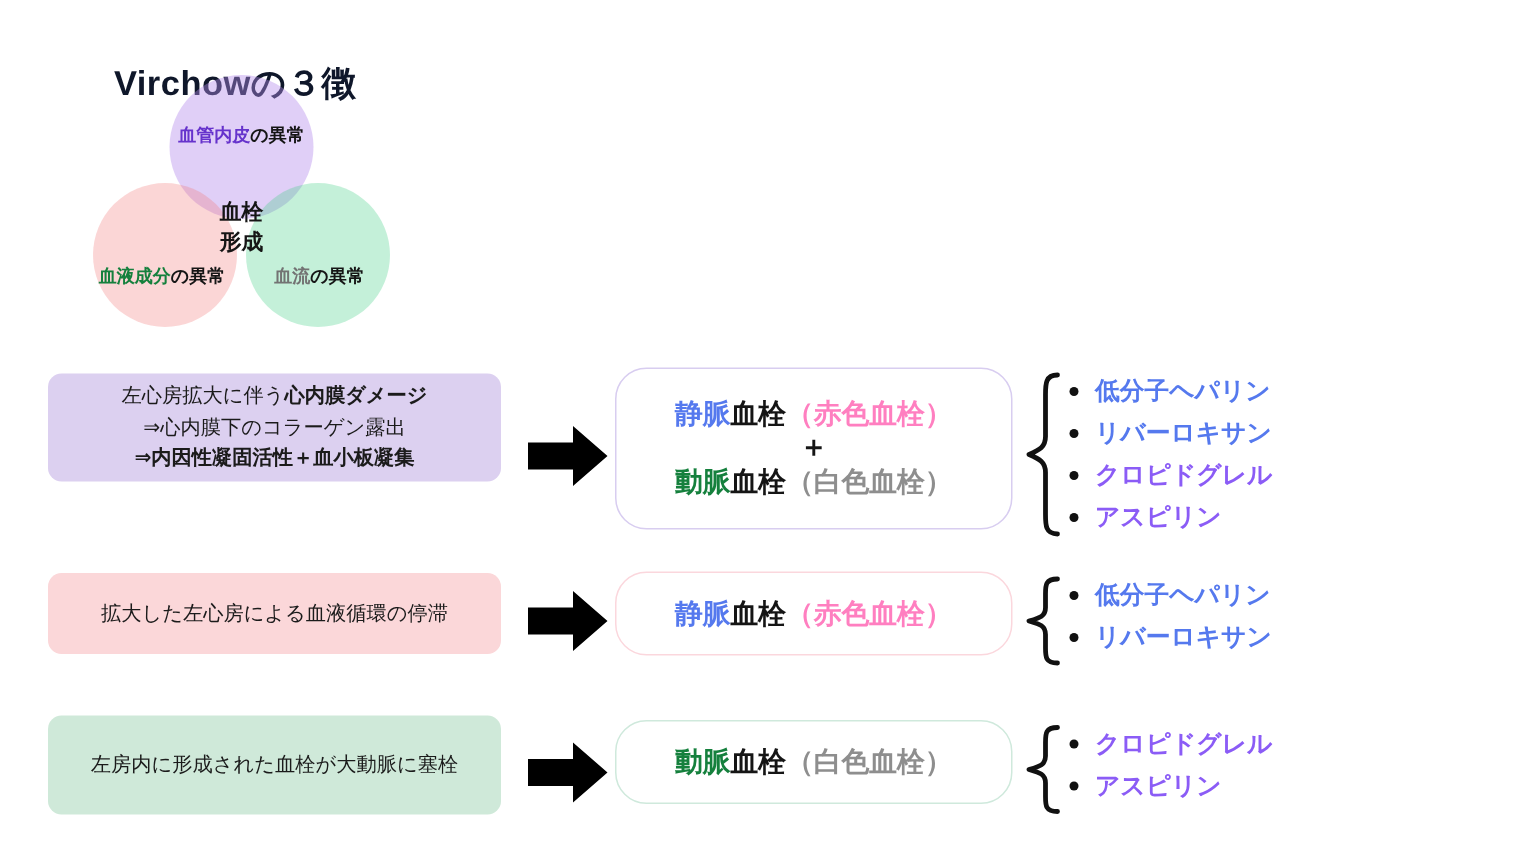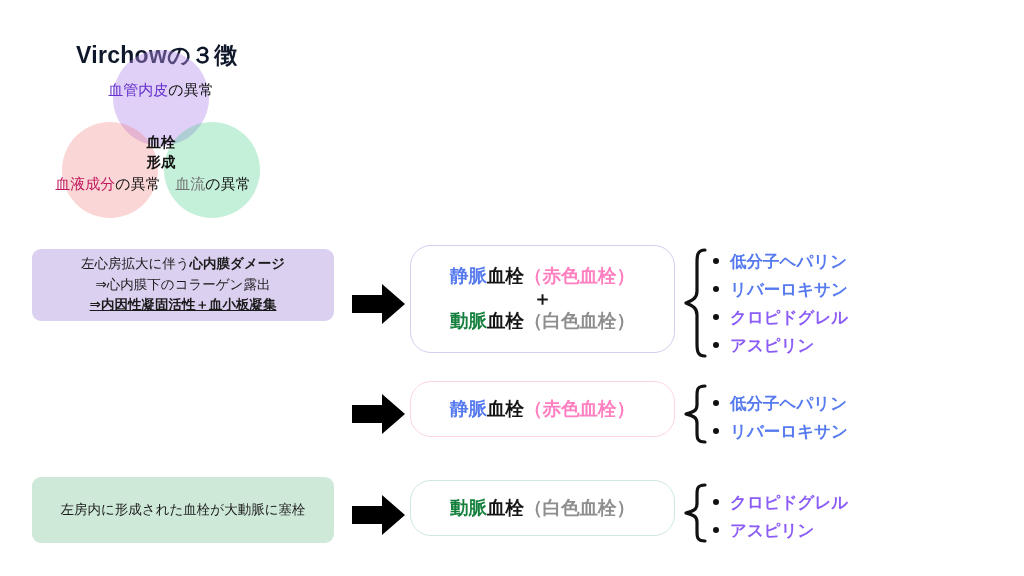--- a/index.html
+++ b/index.html
@@ -38,22 +38,22 @@
     height: 180px;
   }
   .venn-circle {
     position: absolute;
     border-radius: 50%;
     display: flex;
     align-items: center;
     justify-content: center;
   }
   .venn-circle > span {
-    font-size: 15px;
-    font-weight: normal;
+    font-size: 12px;
+    font-weight: bold;
     white-space: nowrap;
   }
   #venn-circle-endothelium {
     width: 96px; height: 96px;
     left: 73px; top: 0px;
     background: rgba(180,140,235,0.42);
   }
   #venn-circle-endothelium > span { margin-top: -16px; }
   #venn-circle-blood {
     width: 96px; height: 96px;
@@ -62,21 +62,21 @@
   }
   #venn-circle-blood > span { margin-top: 28px; margin-left: -4px; }
   #venn-circle-flow {
     width: 96px; height: 96px;
     left: 124px; top: 72px;
     background: rgba(60,205,130,0.30);
   }
   #venn-circle-flow > span { margin-top: 28px; margin-left: 2px; }
 
   .t-purple { color: #6633cc; }
-  .t-crimson { color: #be185d; }
+  .t-crimson { color: #15803d; }
   .t-green  { color: #737373; }
   .t-black  { color: #151515; }
 
   #venn-center {
     position: absolute;
     left: 84px;
     top: 82px;
     width: 74px;
     text-align: center;
     font-size: 14.5px;
@@ -110,21 +110,21 @@
     justify-content: center;
     font-size: 13.5px;
     line-height: 1.55;
     color: #1b1b1b;
     padding: 6px 10px;
   }
   #cause-box-1 { width: 302px; height: 72px; background: #dcd0f0; top: 6px; }
   #cause-box-2 { width: 302px; height: 54px;  background: #fbd7d9; top: 4px; }
   #cause-box-3 { width: 302px; height: 66px;  background: #cfe9d9; top: 5px; }
   .cause-line { white-space: nowrap; }
-  .cause-line.bold { font-weight: bold; text-decoration: underline; }
+  .cause-line.bold { font-weight: bold; }
   .cause-line b { font-weight: bold; }
 
   
   .arrow-wrap {
     position: absolute;
     left: 348px;
     width: 62px;
     display: flex;
     align-items: center;
     justify-content: center;
@@ -158,21 +158,21 @@
   .r-red    { color: #ff7fc0; }
   .r-white  { color: #8e8e8e; }
   .r-black  { color: #151515; }
   .plus-sign { font-size: 19px; font-weight: bold; color: #151515; line-height: 1.1; }
 
   
   .drug-group {
     position: absolute;
     left: 683px;
     display: flex;
-    align-items: flex-end;
+    align-items: flex-start;
   }
   #drug-group-1 { top: 4px; }
   #drug-group-2 { top: 5px; }
   #drug-group-3 { top: 10px; }
   .brace {
     display: block;
     flex: 0 0 auto;
     margin-right: 4px;
   }
   .drug-list {
@@ -266,20 +266,23 @@
       <li class="drug-item">
           <span class="drug-bullet"></span>
           <span class="d-red">アスピリン</span>
         </li>
     </ul>
   </div>
 </div>
 
 <div class="row" id="row-2">
 
+  <div class="cause-box" id="cause-box-2">
+    <div class="cause-line">拡大した左心房による血液循環の停滞</div>
+  </div>
 
   <div class="arrow-wrap" id="arrow-2">
     <svg class="arrow-glyph" width="54" height="42" viewBox="0 0 54 42">
       <polygon points="0,12 30,12 30,1 53,21 30,41 30,30 0,30" fill="#000000"></polygon>
     </svg>
   </div>
 
   <div class="result-box" id="result-box-2">
     <div class="result-line"><span class="r-vein">静脈</span><span class="r-black">血栓</span><span class="r-red">（赤色血栓）</span></div>
   </div>

